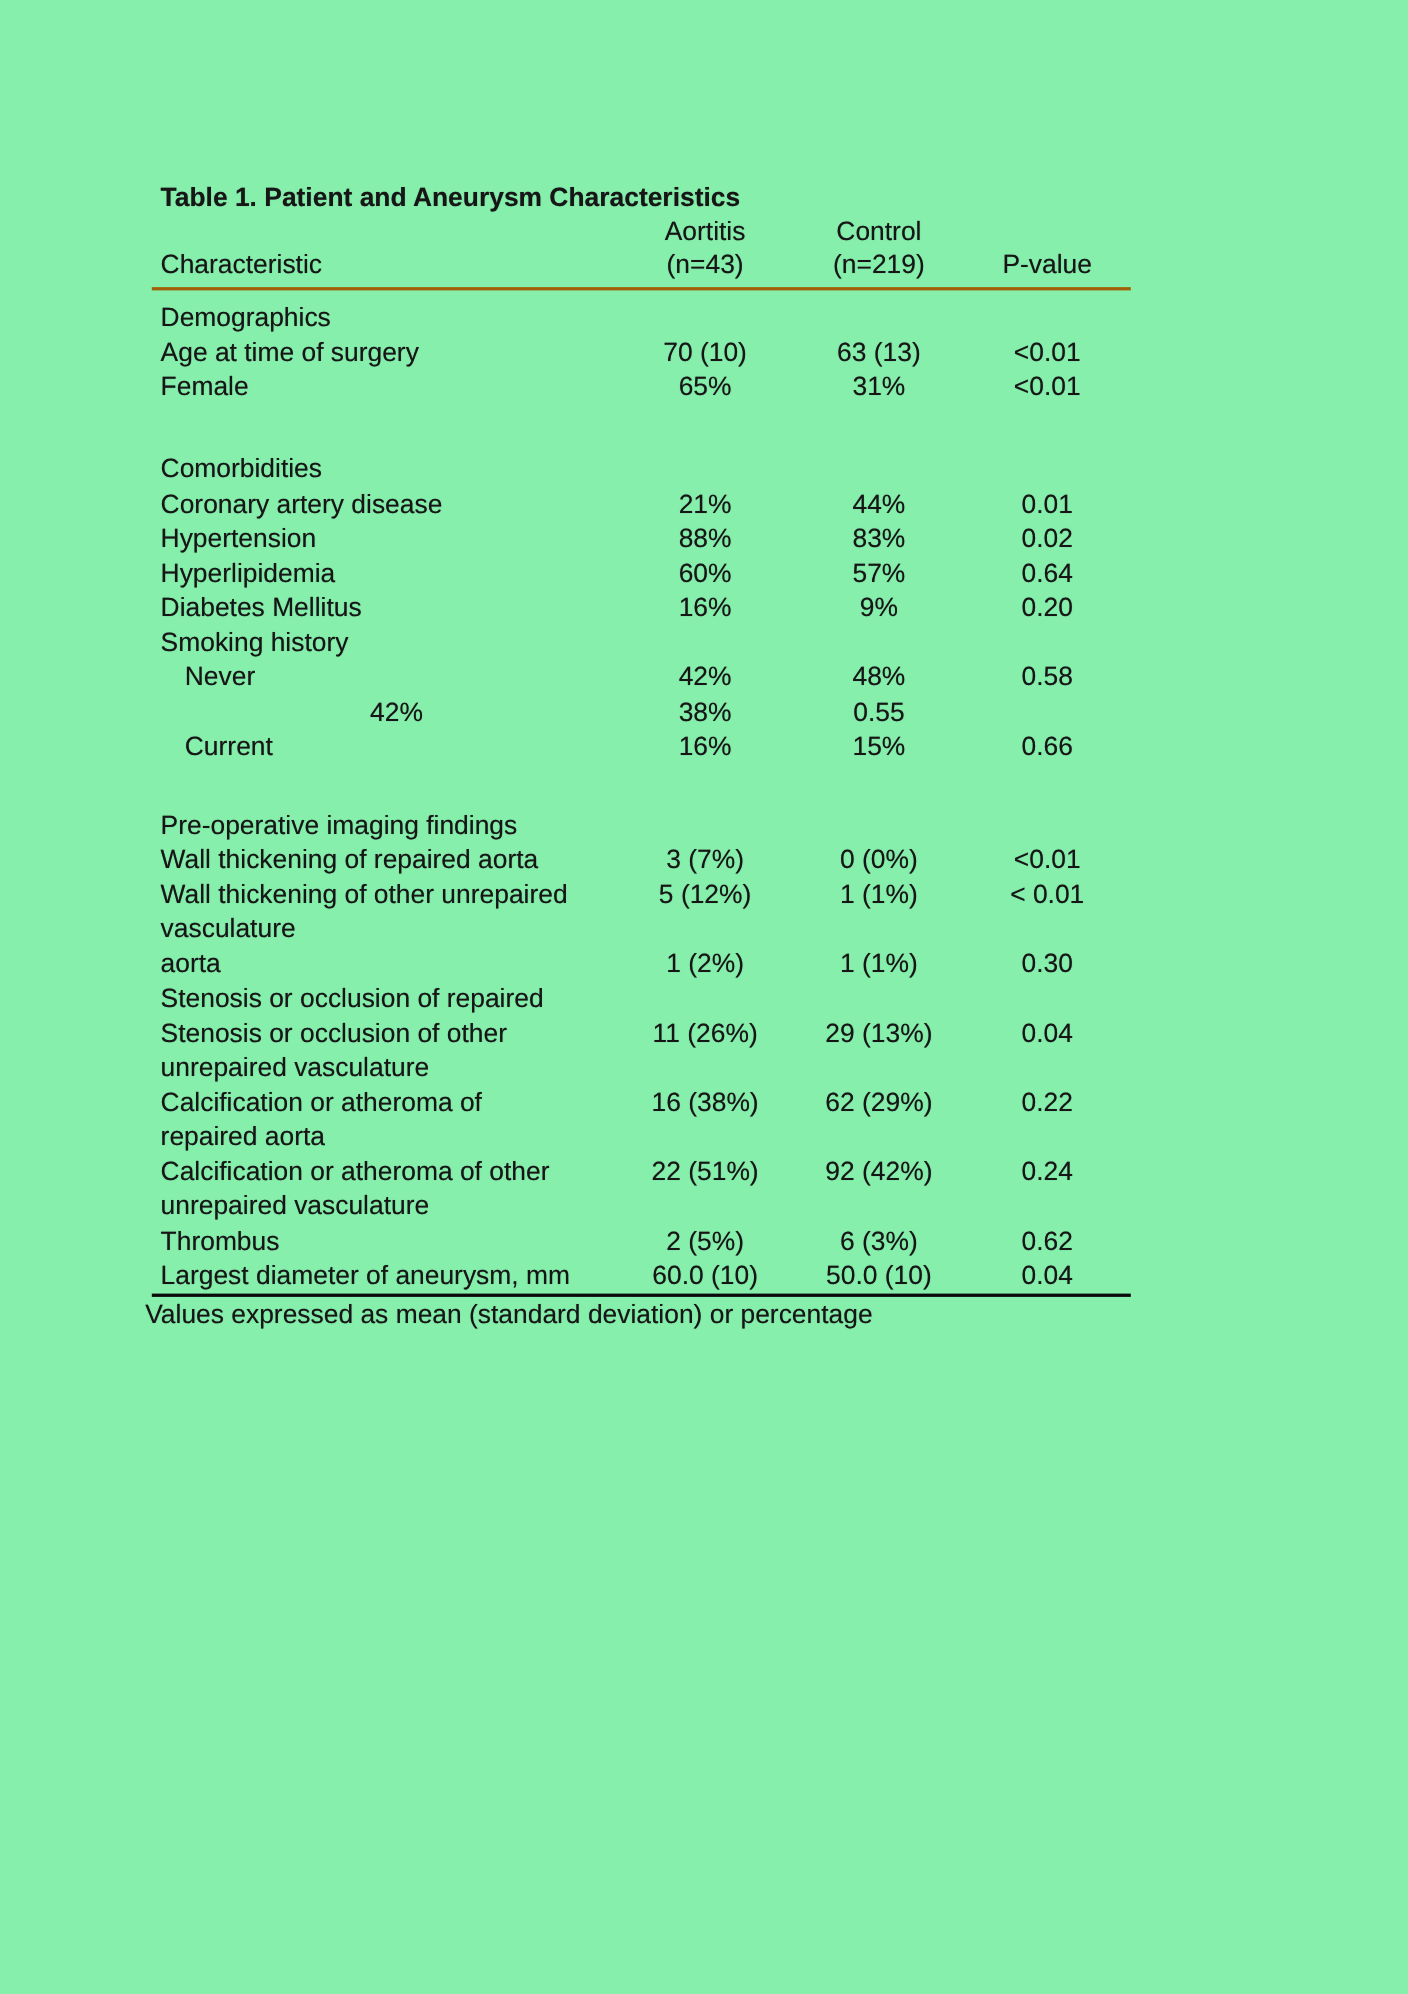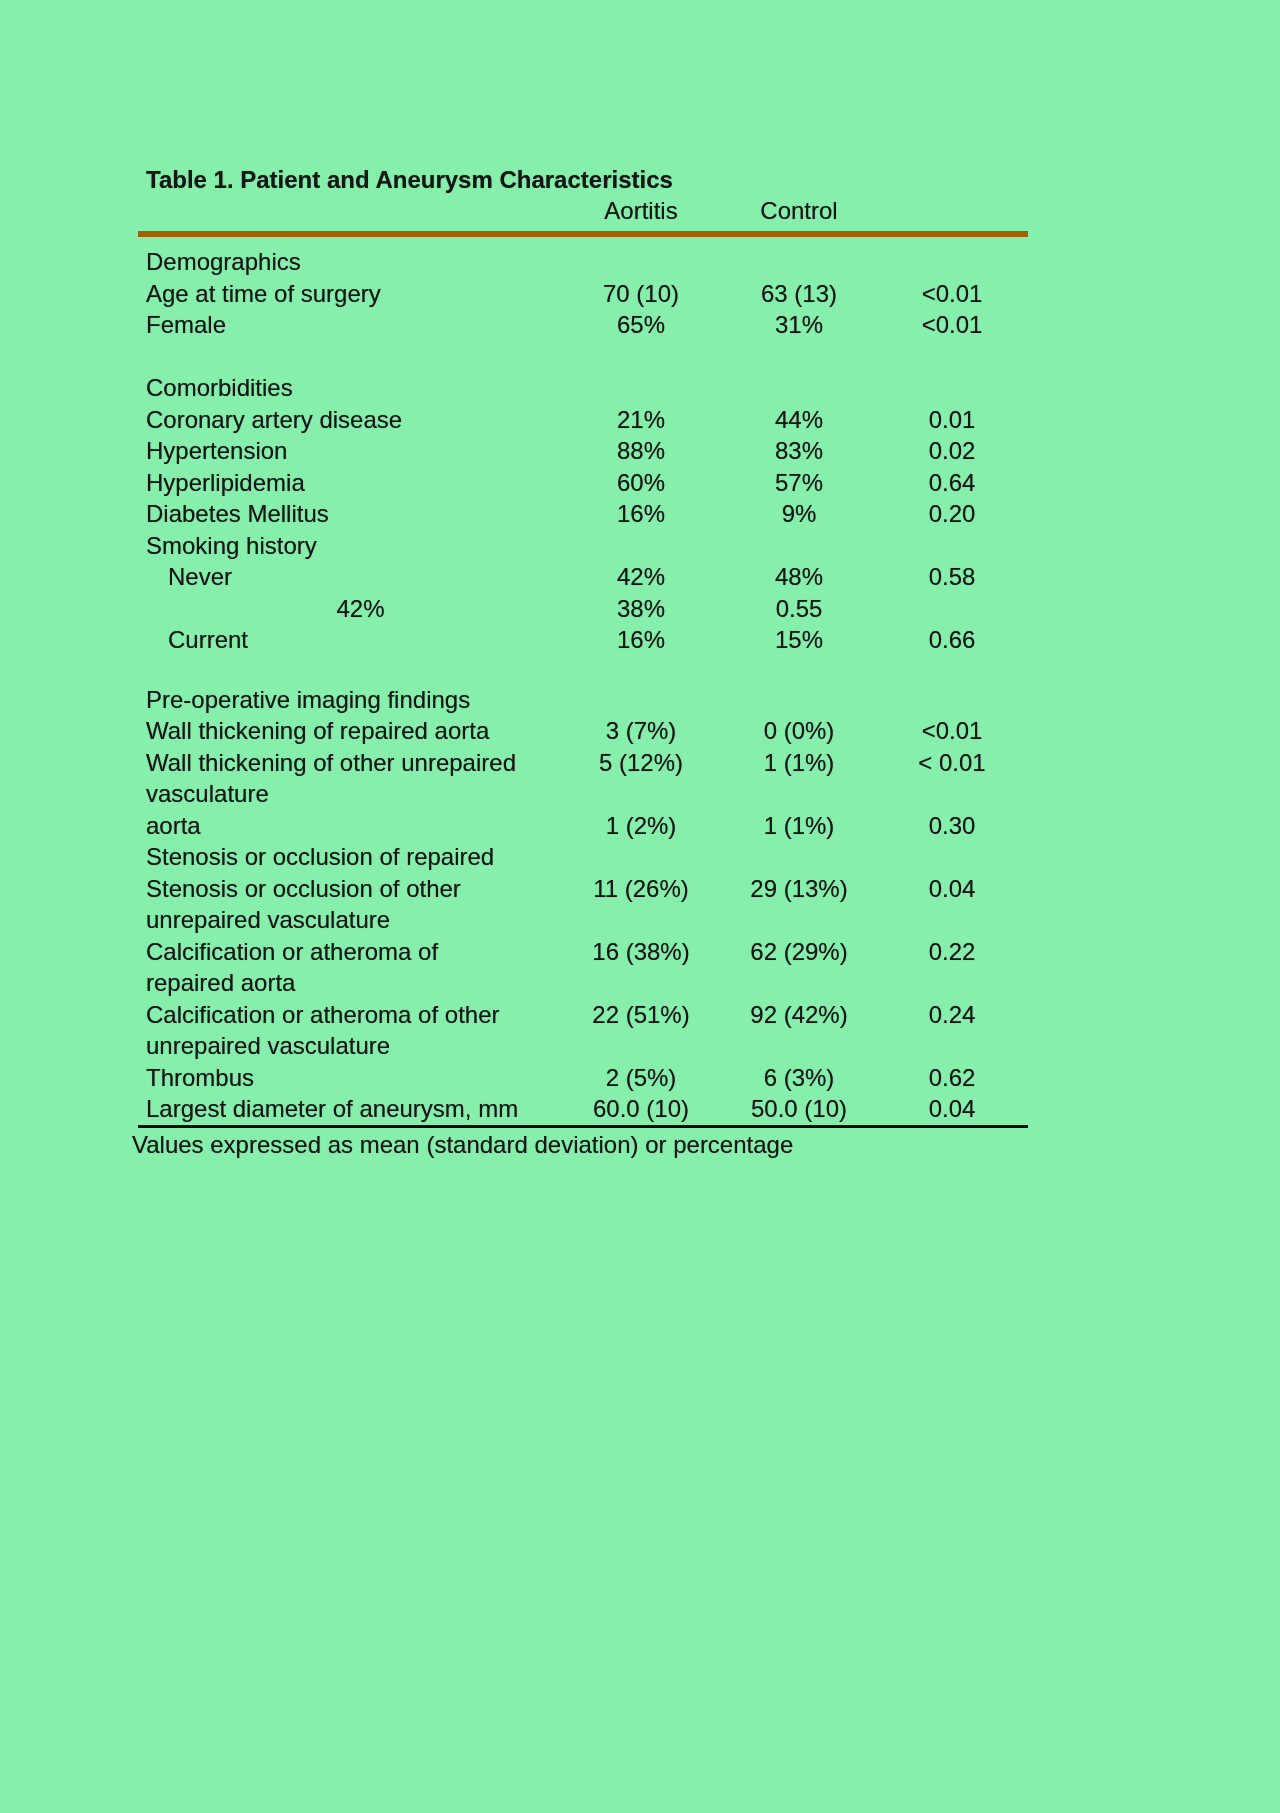--- a/index.html
+++ b/index.html
@@ -30,40 +30,40 @@
     font-size: 24px;
     text-shadow: 0 0 0.7px rgba(25,25,25,0.55);
   }
   .title {
     font-weight: bold;
     line-height: 33px;
     padding-left: 8px;
     white-space: nowrap;
   }
   .thead {
-    border-bottom: 6px solid #a16207;
+    border-bottom: 3px solid #a16207;
     padding-bottom: 5px;
   }
   .row {
     display: grid;
     grid-template-columns: 445px 116px 200px 106px;
     line-height: 31.5px;
     align-items: start;
   }
   .thead .row { line-height: 30px; }
   .cell { white-space: nowrap; }
   .label { padding-left: 8px; white-space: normal; }
   .label.indent { padding-left: 30px; }
   .c2, .c3, .c4 { text-align: center; }
   .section-header {
     font-weight: normal;
     padding-left: 8px;
     line-height: 31.5px;
   }
-  .section { margin-top: 0; }
+  .section { margin-top: 12px; }
   .section-first { margin-top: 9px; }
   .spacer-1 { height: 31.5px; }
   .spacer-2 { height: 28px; }
   .bottom-rule {
     height: 3px;
     background: #0a0a0a;
     width: 890px;
   }
   .footnote {
     line-height: 31.5px;
@@ -80,20 +80,26 @@
 
     <div class="title">Table 1. Patient and Aneurysm Characteristics</div>
 
     <div class="thead">
       <div class="row">
         <div class="cell label"></div>
         <div class="cell c2">Aortitis</div>
         <div class="cell c3">Control</div>
         <div class="cell c4"></div>
       </div>
+      <div class="row">
+        <div class="cell label">Characteristic</div>
+        <div class="cell c2">(n=43)</div>
+        <div class="cell c3">(n=219)</div>
+        <div class="cell c4">P-value</div>
+      </div>
     </div>
 
     <div class="section section-first">
       <div class="section-header">Demographics</div>
       <div class="row">
         <div class="cell label">Age at time of surgery</div>
         <div class="cell c2">70 (10)</div>
         <div class="cell c3">63 (13)</div>
         <div class="cell c4">&lt;0.01</div>
       </div>

